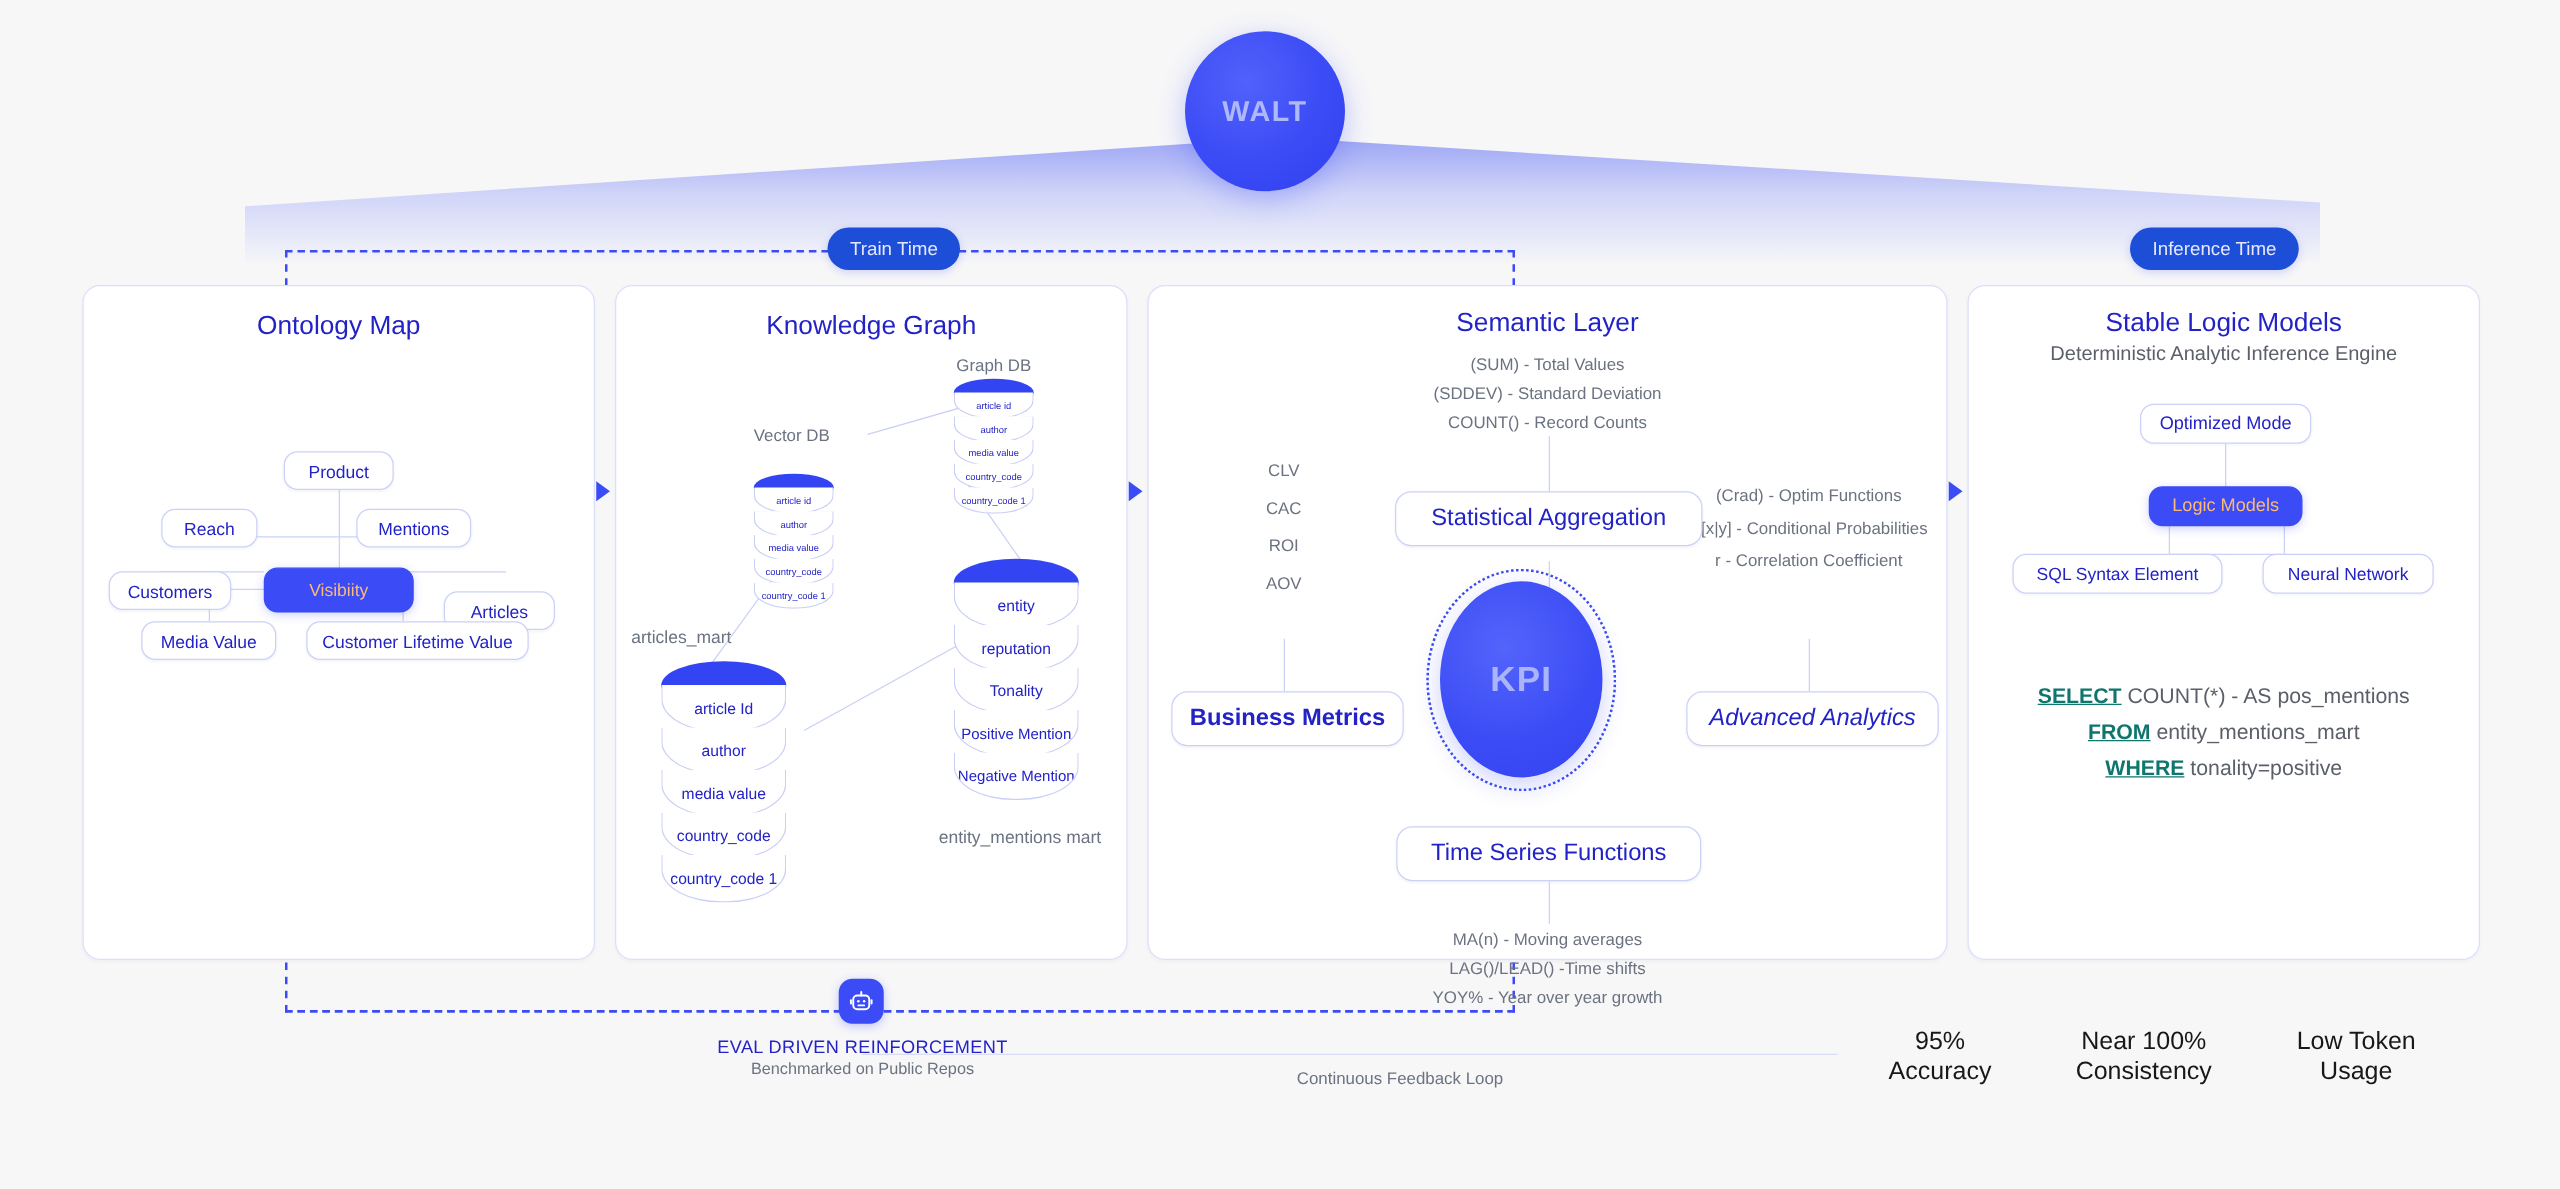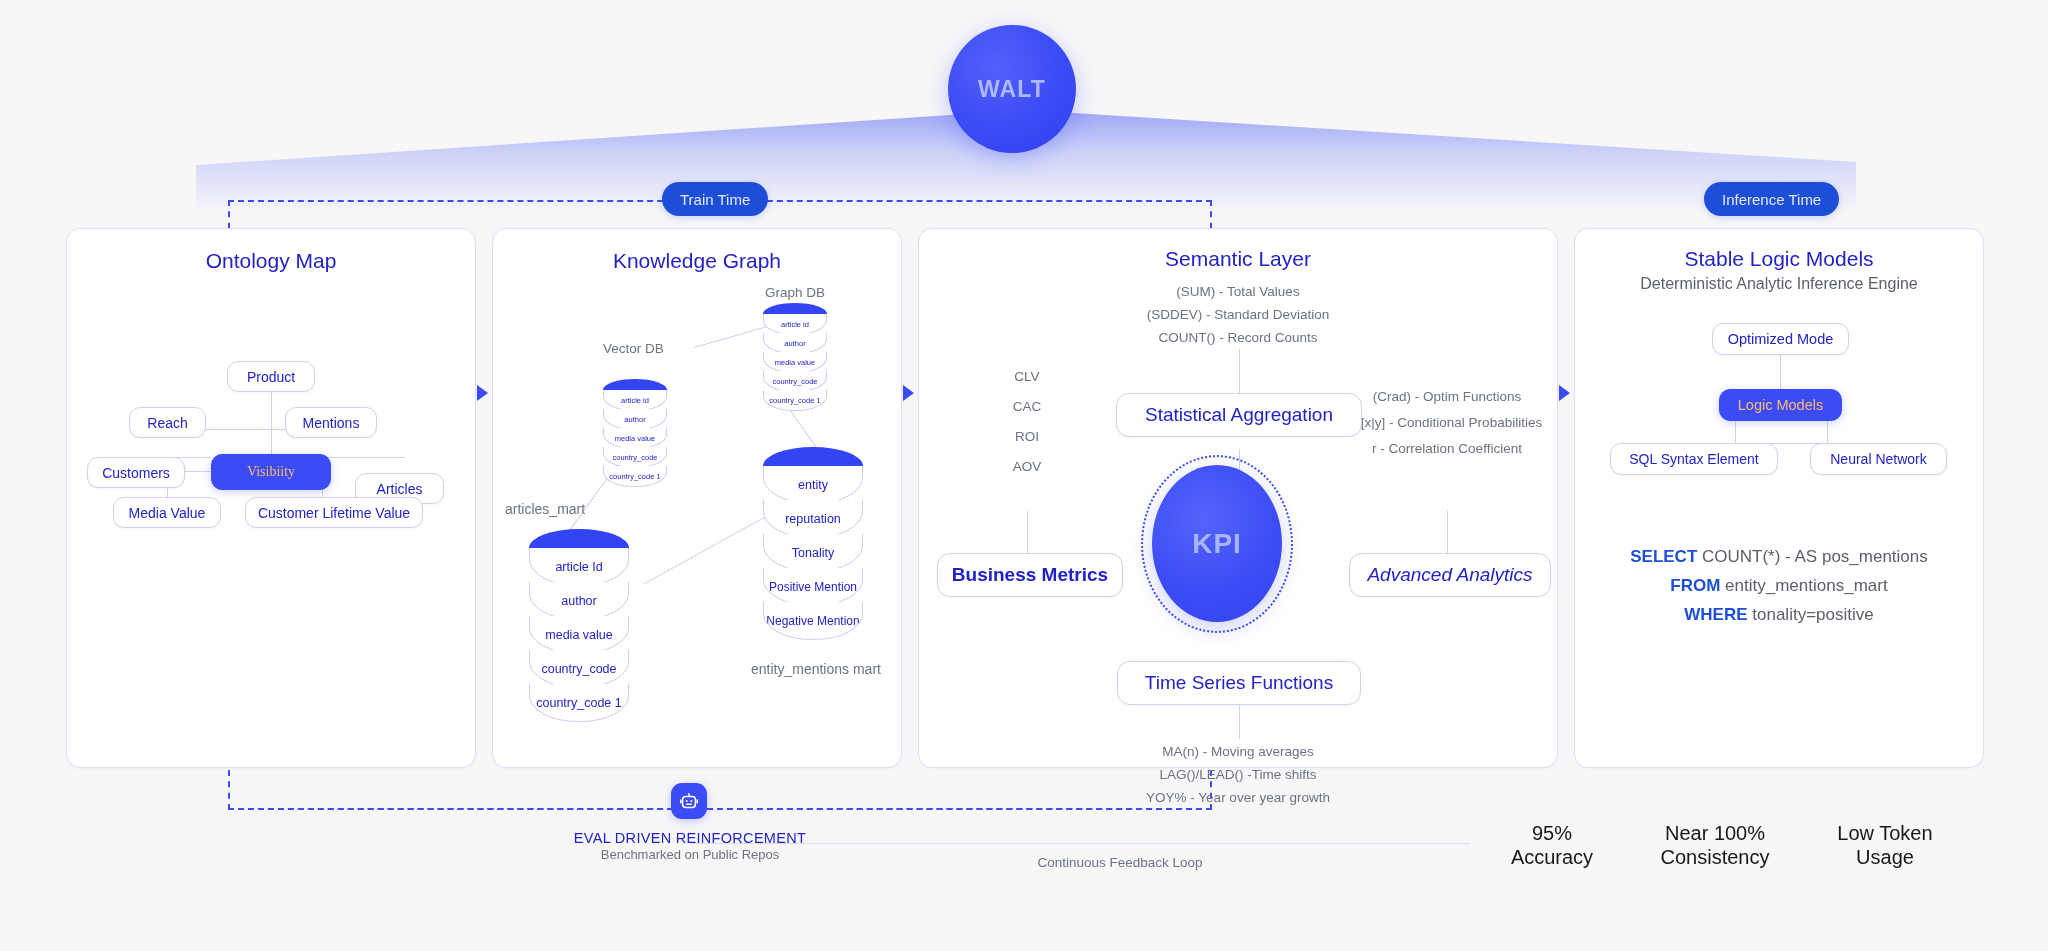--- a/index.html
+++ b/index.html
@@ -136,21 +136,21 @@
     position: absolute; left: 1152px; top: 465px; width: 130px; height: 157px;
     border-radius: 50%;
     background: radial-gradient(circle at 40% 34%, #5364fb 0%, #3b4bf5 60%, #3343f1 100%);
     display: flex; align-items: center; justify-content: center;
     box-shadow: 0 6px 20px rgba(59,75,245,0.25);
   }
   .kpi-label { color: #a9b4fa; font-size: 28px; font-weight: 700; letter-spacing: 1px; }
 
   
   .sql { position: absolute; left: 0; right: 0; text-align: center; font-size: 17px; color: #5b5f69; white-space: nowrap; }
-  .kw { color: #1d4ed8; font-weight: 700; }
+  .kw { color: #0f766e; font-weight: 700; text-decoration: underline; }
 
   
   .robot {
     position: absolute; left: 671px; top: 783px; width: 36px; height: 36px;
     border-radius: 11px; background: #3b4bf5;
     display: flex; align-items: center; justify-content: center;
     box-shadow: 0 2px 8px rgba(59,75,245,0.3);
   }
   .footer-title {
     position: absolute; left: 520px; top: 830px; width: 340px; text-align: center;
@@ -206,21 +206,21 @@
     <div class="ln lnh" style="left:256px; top:228px; width:82px;"></div>
     <div class="ln lnv" style="left:100px; top:242px; height:26px;"></div>
     <div class="ln lnh" style="left:100px; top:242px; width:104px;"></div>
     <div class="ln lnv" style="left:255px; top:242px; height:26px;"></div>
     <div class="ln lnh" style="left:204px; top:242px; width:52px;"></div>
 
     <div class="node" style="left:160px; top:132px; width:88px; height:31px;">Product</div>
     <div class="node" style="left:62px; top:178px; width:77px; height:31px;">Reach</div>
     <div class="node" style="left:218px; top:178px; width:92px; height:31px;">Mentions</div>
     <div class="node" style="left:20px; top:228px; width:98px; height:31px;">Customers</div>
-    <div class="node node-accent" style="left:144px; top:225px; width:120px; height:36px;font-family:Liberation Serif, serif;">Visibiity</div>
+    <div class="node node-accent" style="left:144px; top:225px; width:120px; height:36px;">Visibiity</div>
     <div class="node" style="left:288px; top:244px; width:89px; height:31px;">Articles</div>
     <div class="node" style="left:46px; top:268px; width:108px; height:31px;">Media Value</div>
     <div class="node" style="left:178px; top:268px; width:178px; height:31px;">Customer Lifetime Value</div>
   </div>
 
   <div class="panel p-kg">
     <div class="panel-title" style="top:20px">Knowledge Graph</div>
 
     <div class="conn" style="left:201px; top:118px; width:136px; transform: rotate(-16deg);"></div>
     <div class="conn" style="left:58px; top:326px; width:120px; transform: rotate(-54deg);"></div>

